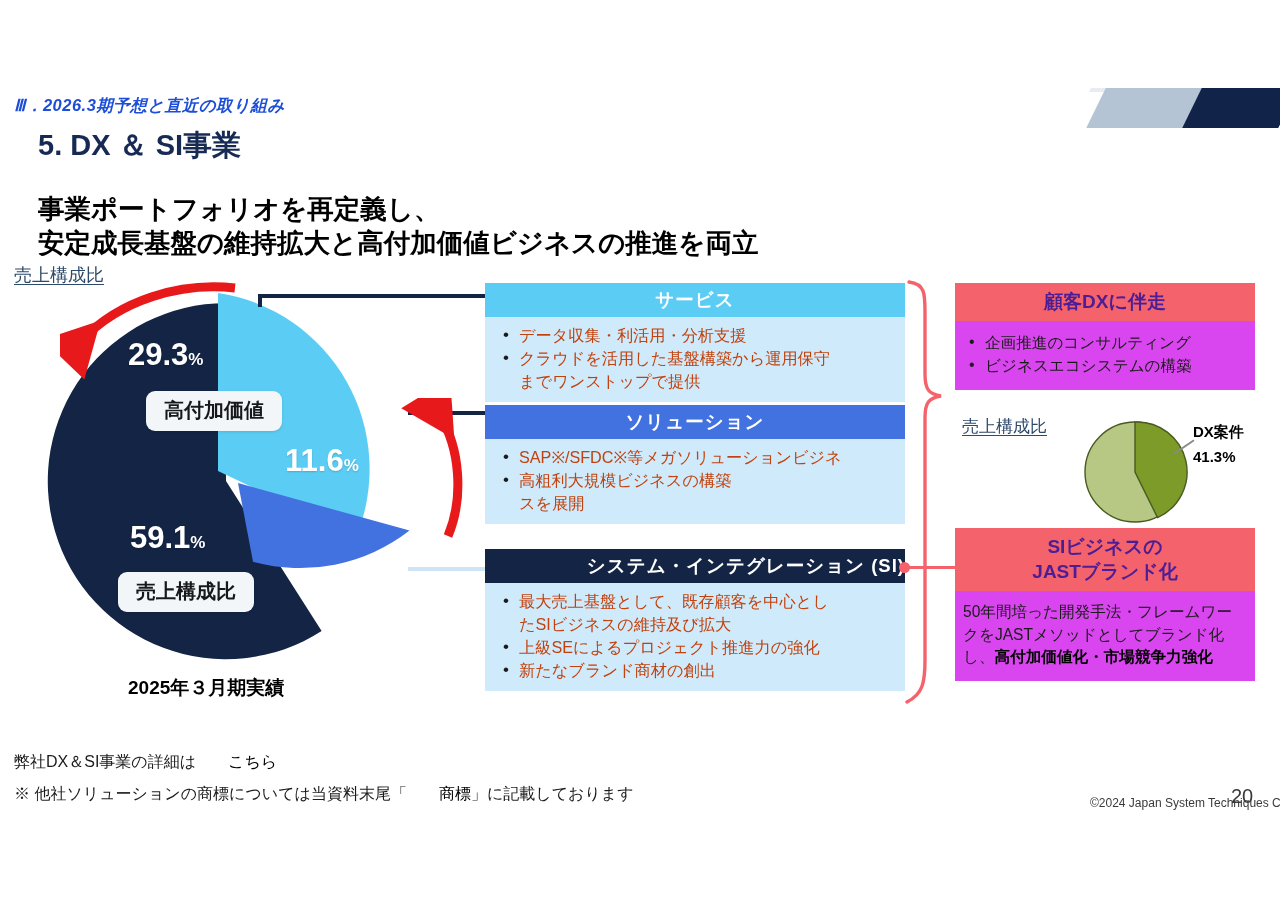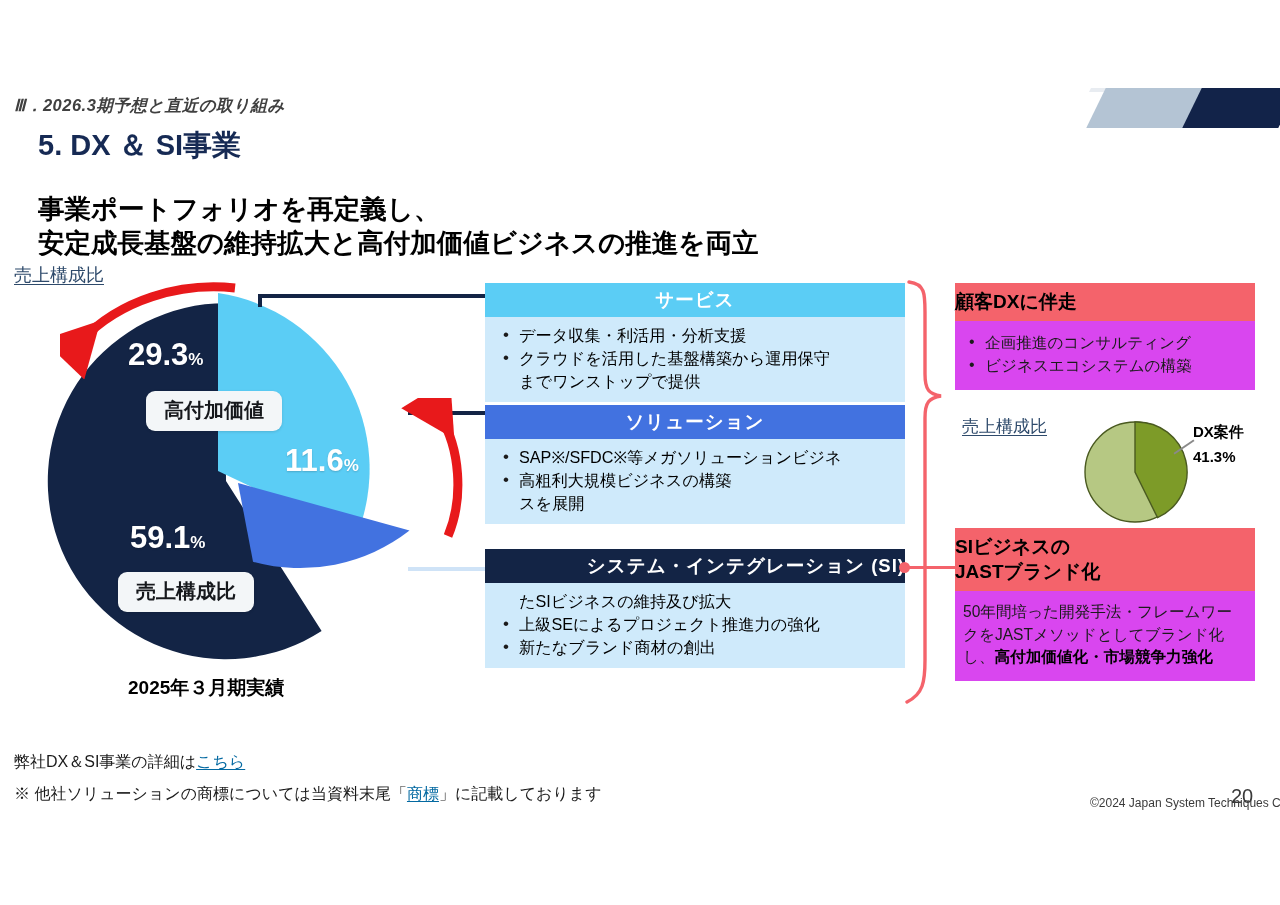--- a/index.html
+++ b/index.html
@@ -25,21 +25,21 @@
   }
   .deco-thin {
     position:absolute; top:88px; left:1090px; width:80px; height:4px;
     background:#e8ecf1; transform: skewX(-26deg);
   }
 
   
   .kicker {
     position:absolute; left:14px; top:95px;
     font-size:16.5px; font-weight:700; font-style:italic;
-    color:#404040; letter-spacing:.5px;
+    color:#1d4ed8; letter-spacing:.5px;
     white-space:nowrap;
   }
   .title {
     position:absolute; left:38px; top:126px;
     font-size:29px; font-weight:700; color:#162a54;
     white-space:nowrap;
   }
   .subtitle {
     position:absolute; left:38px; top:192px;
     font-size:26.5px; font-weight:700; color:#000;
@@ -90,21 +90,21 @@
   .card-head {
     text-align:center; color:#fff; font-weight:700;
     padding:4px 0 5px; font-size:18.5px; letter-spacing:1px;
   }
   .card-body {
     background:#cfeafb; padding:7px 10px 9px 12px;
   }
   .card-body ul { list-style:none; }
   .card-body li {
     position:relative; padding-left:22px;
-    font-size:16.2px; line-height:1.42; color:#000000;
+    font-size:16.2px; line-height:1.42; color:#c2410c;
   }
   .card-body li::before {
     content:"•"; position:absolute; left:6px; top:-1px;
     font-size:17px; color:#1b1b1b;
   }
   .card-body li.cont::before { content:""; }
   .card-body li.cont { padding-left:22px; }
 
   #card-service   { top:283px; }
   #card-service .card-head  { background:#5bcdf5; }
@@ -122,22 +122,22 @@
   #conn-sol-h     { left:408px; top:411px; width:80px; height:4px; }
   #conn-si-h      { left:408px; top:567px; width:80px; height:4px; background:#cfe3f7; }
 
   
   #arrow-top  { position:absolute; left:60px; top:280px; }
   #arrow-mid  { position:absolute; left:398px; top:398px; }
 
   
   .panel { position:absolute; left:955px; width:300px; }
   .panel-head {
-    background:#f4636b; color:#000000; font-weight:700;
-    font-size:19px; padding:6px 0 7px;
+    background:#f4636b; color:#4c1d95; font-weight:700;
+    text-align:center; font-size:19px; padding:6px 0 7px;
     line-height:1.32;
   }
   .panel-body { background:#d946ef; padding:10px 8px 12px 6px; }
   .panel-body ul { list-style:none; }
   .panel-body li {
     position:relative; padding-left:24px;
     font-size:15.6px; line-height:1.5; color:#1b1b1b;
   }
   .panel-body li::before {
     content:"•"; position:absolute; left:8px; top:-1px; font-size:16px;
@@ -168,21 +168,21 @@
   #si-dot  { position:absolute; left:899px; top:562px; width:11px; height:11px;
              border-radius:50%; background:#f4636b; }
 
   
   .foot {
     position:absolute; left:14px; font-size:16px; color:#1b1b1b; white-space:nowrap;
   }
   #foot1 { top:752px; }
   #foot2 { top:784px; }
   .foot a, .foot .lnk {
-    color:#0369a1; text-decoration:underline; text-underline-offset:2px;
+    color:#000000; text-underline-offset:2px;margin-left:32px;
   }
   #copyright {
     position:absolute; left:1090px; top:796px;
     font-size:12px; color:#3a3a3a; white-space:nowrap;
   }
   #pageno {
     position:absolute; left:1231px; top:785px;
     font-size:20px; color:#3a3a3a;
   }
 </style>
@@ -274,20 +274,21 @@
         <li>高粗利大規模ビジネスの構築</li>
         <li class="cont">スを展開</li>
       </ul>
     </div>
   </div>
 
   <div class="card" id="card-si">
     <div class="card-head">システム・インテグレーション (SI)</div>
     <div class="card-body">
       <ul>
+        <li>最大売上基盤として、既存顧客を中心とし</li>
         <li class="cont">たSIビジネスの維持及び拡大</li>
         <li>上級SEによるプロジェクト推進力の強化</li>
         <li>新たなブランド商材の創出</li>
       </ul>
     </div>
   </div>
 
   <svg id="brace" width="56" height="430">
     <path d="M14 4 C 30 6, 30 16, 30 34 L30 96 C 30 112, 34 116, 46 118
              C 34 120, 30 124, 30 140 L30 382 C 30 404, 28 416, 12 424" stroke="#f4636b" stroke-width="3.4" fill="none" stroke-linecap="round"></path>

